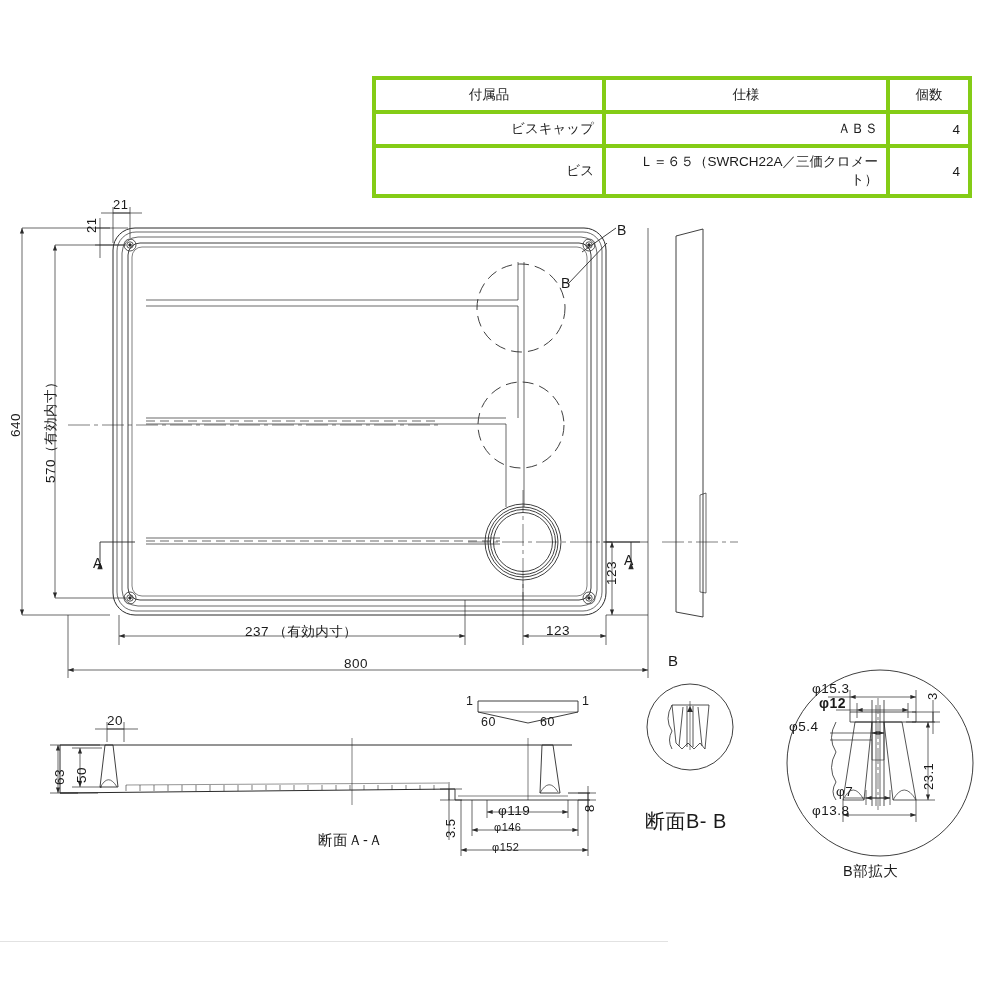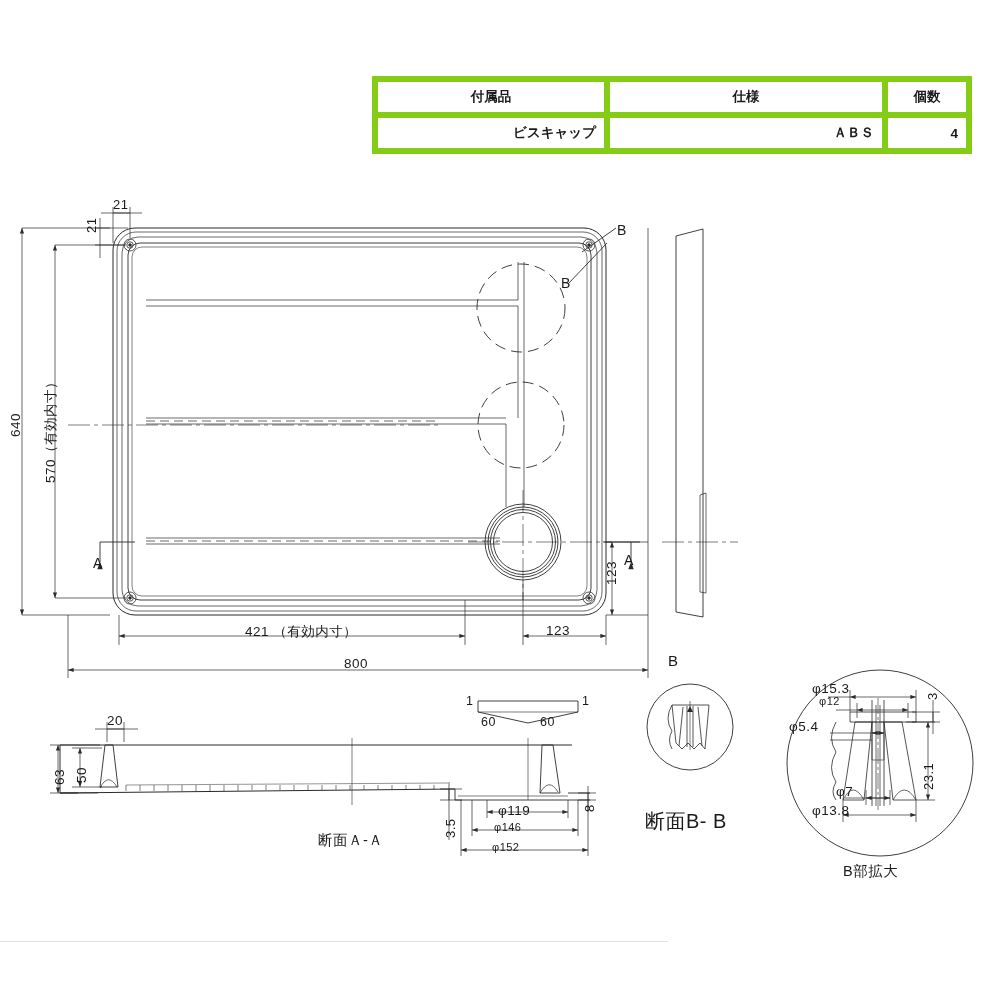--- a/index.html
+++ b/index.html
@@ -6,21 +6,21 @@
   body{
     width:1000px;height:1000px;position:relative;overflow:hidden;
     font-family:"Liberation Sans","DejaVu Sans",sans-serif;
     color:#1a1a1a;
   }
   #sheet{position:absolute;left:0;top:0;width:1000px;height:1000px;}
   svg{display:block;}
   .cap{position:absolute;font-size:13px;letter-spacing:0.5px;white-space:nowrap;}
   .tbl{position:absolute;left:372px;top:76px;width:600px;border-collapse:collapse;}
   .tbl td,.tbl th{
-     border:6px solid #84cc16;font-weight:bold;font-size:13.5px;
+     border:4px solid #84cc16;font-weight:normal;font-size:13.5px;
      padding:5px 8px;height:20px;color:#1a1a1a;
   }
   .tbl .c{text-align:center;}
   .tbl .l{text-align:right;padding-left:14px;}
   .hdr td{text-align:center;}
   .bottom-rule{position:absolute;left:0;top:941px;width:668px;height:1px;background:#e2e2e2;}
 </style>
 </head>
 <body>
 
@@ -354,28 +354,33 @@
     <tr class="hdr">
       <td class="c" style="width:210px">付属品</td>
       <td class="c">仕様</td>
       <td class="c" style="width:62px">個数</td>
     </tr>
     <tr>
       <td class="l">ビスキャップ</td>
       <td class="l">ＡＢＳ</td>
       <td class="l">4</td>
     </tr>
+    <tr>
+      <td class="l">ビス</td>
+      <td class="l">Ｌ＝６５（SWRCH22A／三価クロメート）</td>
+      <td class="l">4</td>
+    </tr>
   </tbody>
 </table>
 
 <div class="cap" style="left:113px;top:197px;font-size:13px;">21</div>
 <div class="cap" style="left:84px;top:233px;font-size:13px;transform:rotate(-90deg);transform-origin:left top;">21</div>
 <div class="cap" style="left:8px;top:437px;font-size:13.5px;transform:rotate(-90deg);transform-origin:left top;">640</div>
 <div class="cap" style="left:42px;top:483px;font-size:13.5px;transform:rotate(-90deg);transform-origin:left top;">570（有効内寸）</div>
-<div class="cap" style="left:245px;top:623px;font-size:13.5px;">421 （有効内寸）</div>
+<div class="cap" style="left:245px;top:623px;font-size:13.5px;">237 （有効内寸）</div>
 <div class="cap" style="left:546px;top:623px;font-size:13.5px;">123</div>
 <div class="cap" style="left:344px;top:656px;font-size:13.5px;">800</div>
 <div class="cap" style="left:604px;top:585px;font-size:13.5px;transform:rotate(-90deg);transform-origin:left top;">123</div>
 <div class="cap" style="left:93px;top:555px;font-size:14px;">A</div>
 <div class="cap" style="left:624px;top:552px;font-size:14px;">A</div>
 <div class="cap" style="left:617px;top:222px;font-size:14px;">B</div>
 <div class="cap" style="left:561px;top:275px;font-size:14px;">B</div>
 
 <div class="cap" style="left:466px;top:694px;font-size:12.5px;">1</div>
 <div class="cap" style="left:582px;top:694px;font-size:12.5px;">1</div>
@@ -389,21 +394,21 @@
 <div class="cap" style="left:582px;top:812px;font-size:13px;transform:rotate(-90deg);transform-origin:left top;">8</div>
 <div class="cap" style="left:498px;top:803px;font-size:13.5px;text-align:right;">φ119</div>
 <div class="cap" style="left:494px;top:821px;font-size:11px;">φ146</div>
 <div class="cap" style="left:492px;top:841px;font-size:11px;">φ152</div>
 <div class="cap" style="left:318px;top:831px;font-size:14.5px;">断面Ａ-Ａ</div>
 
 <div class="cap" style="left:668px;top:652px;font-size:15px;">B</div>
 <div class="cap" style="left:645px;top:808px;font-size:20px;">断面B- B</div>
 
 <div class="cap" style="left:812px;top:681px;font-size:13.5px;">φ15.3</div>
-<div class="cap" style="left:819px;top:695px;font-size:11px;">φ12</div>
+<div class="cap" style="left:819px;top:695px;font-size:14px;font-weight:bold;">φ12</div>
 <div class="cap" style="left:789px;top:719px;font-size:13.5px;">φ5.4</div>
 <div class="cap" style="left:836px;top:784px;font-size:13.5px;text-align:right;">φ7</div>
 <div class="cap" style="left:812px;top:803px;font-size:13.5px;">φ13.8</div>
 <div class="cap" style="left:925px;top:700px;font-size:13px;transform:rotate(-90deg);transform-origin:left top;">3</div>
 <div class="cap" style="left:921px;top:790px;font-size:13px;transform:rotate(-90deg);transform-origin:left top;">23.1</div>
 <div class="cap" style="left:843px;top:862px;font-size:14.5px;">B部拡大</div>
 
 <div class="bottom-rule"></div>
 
 </div>

